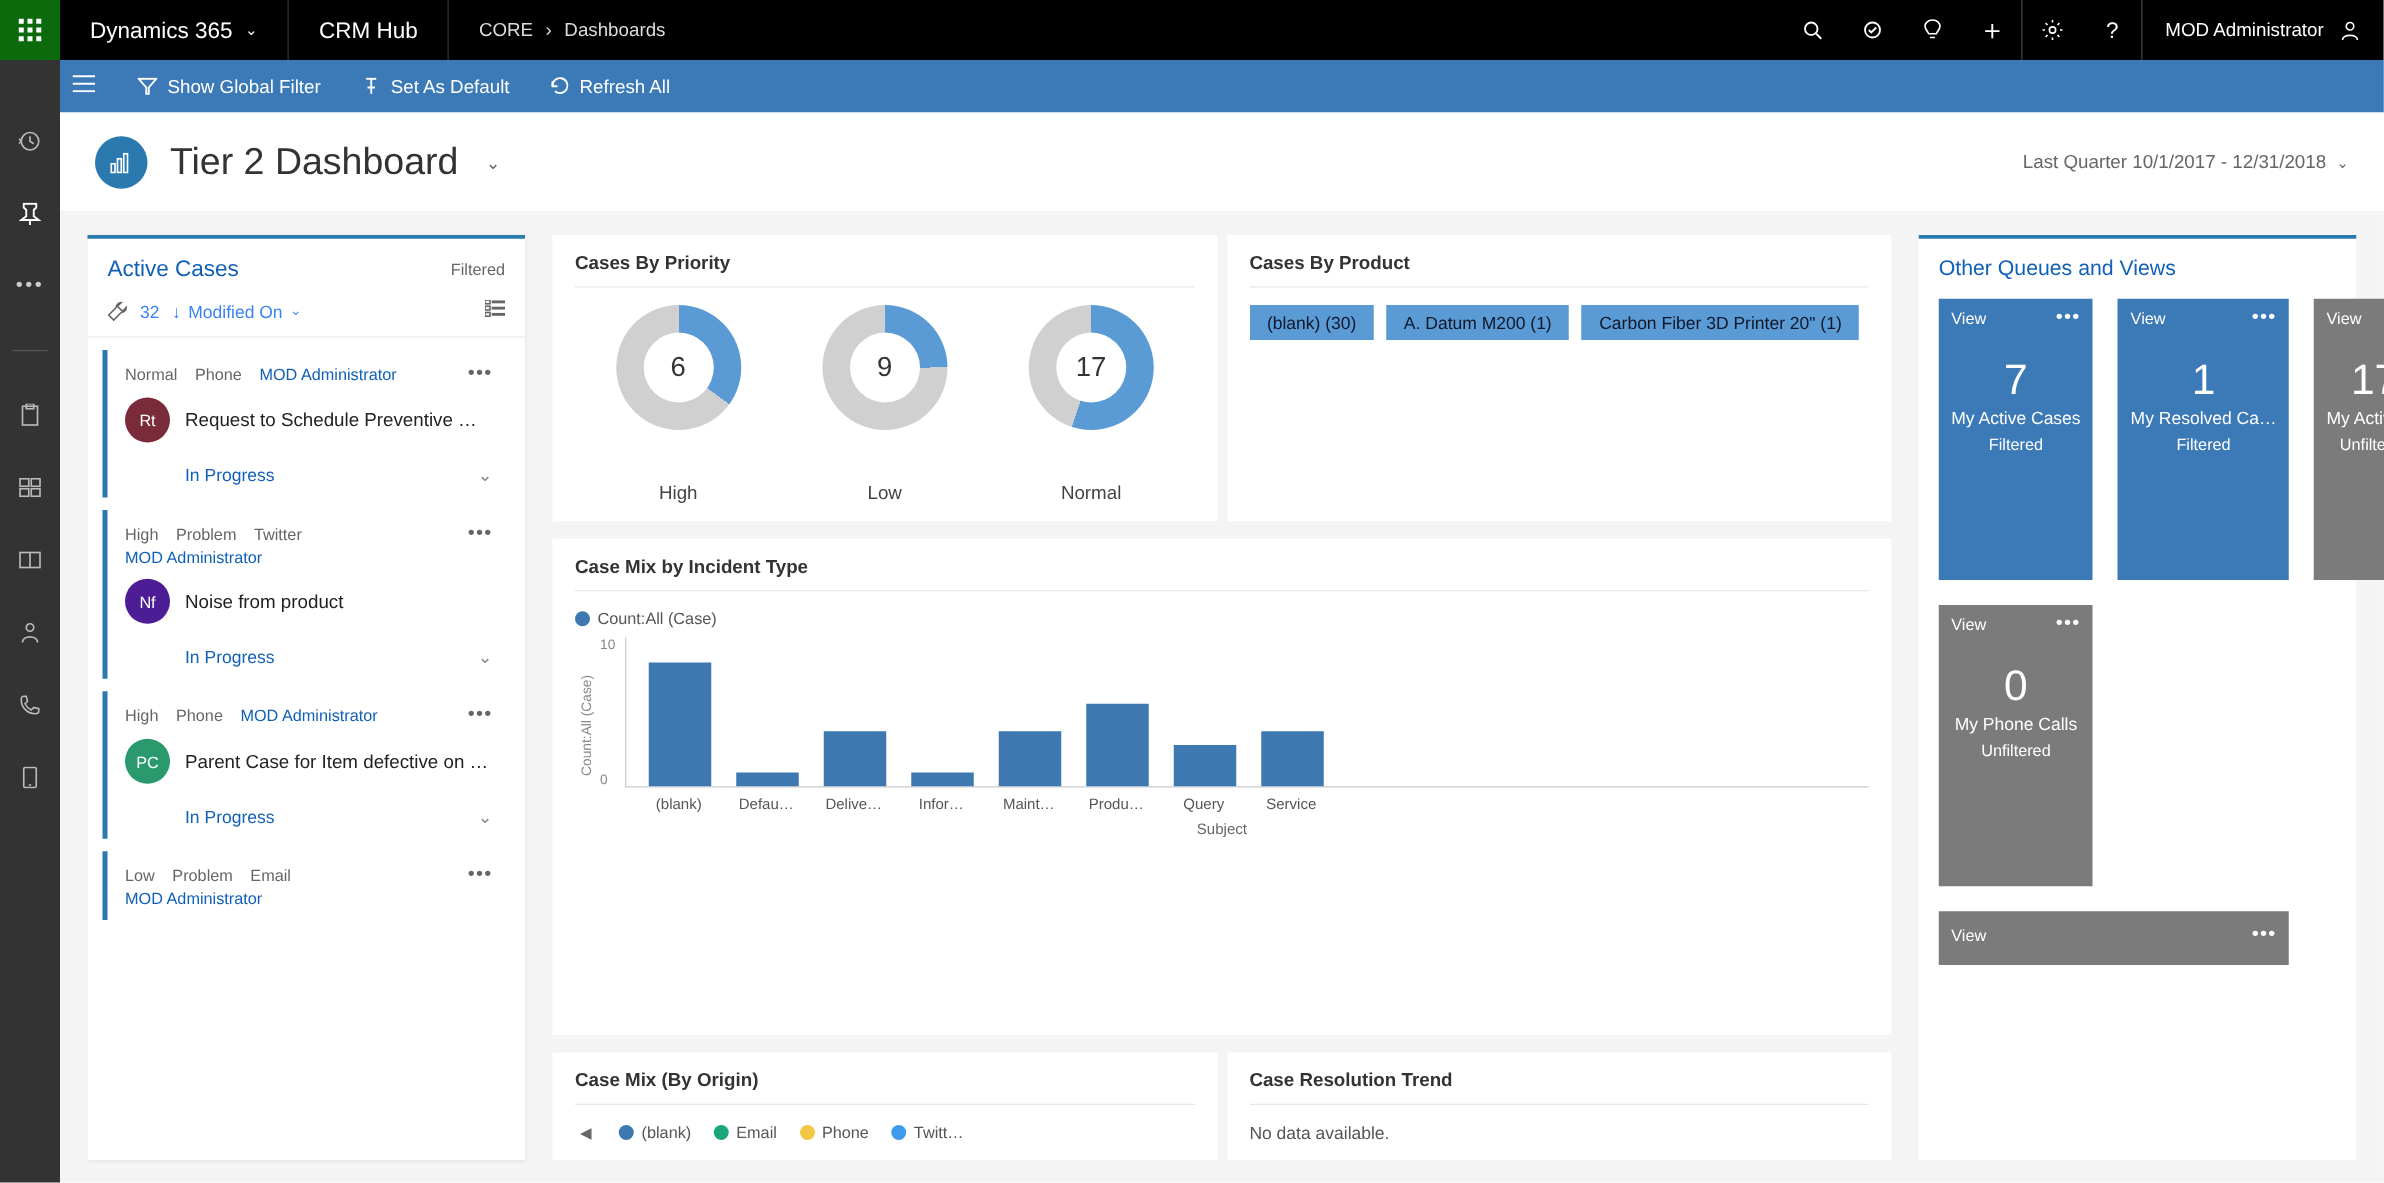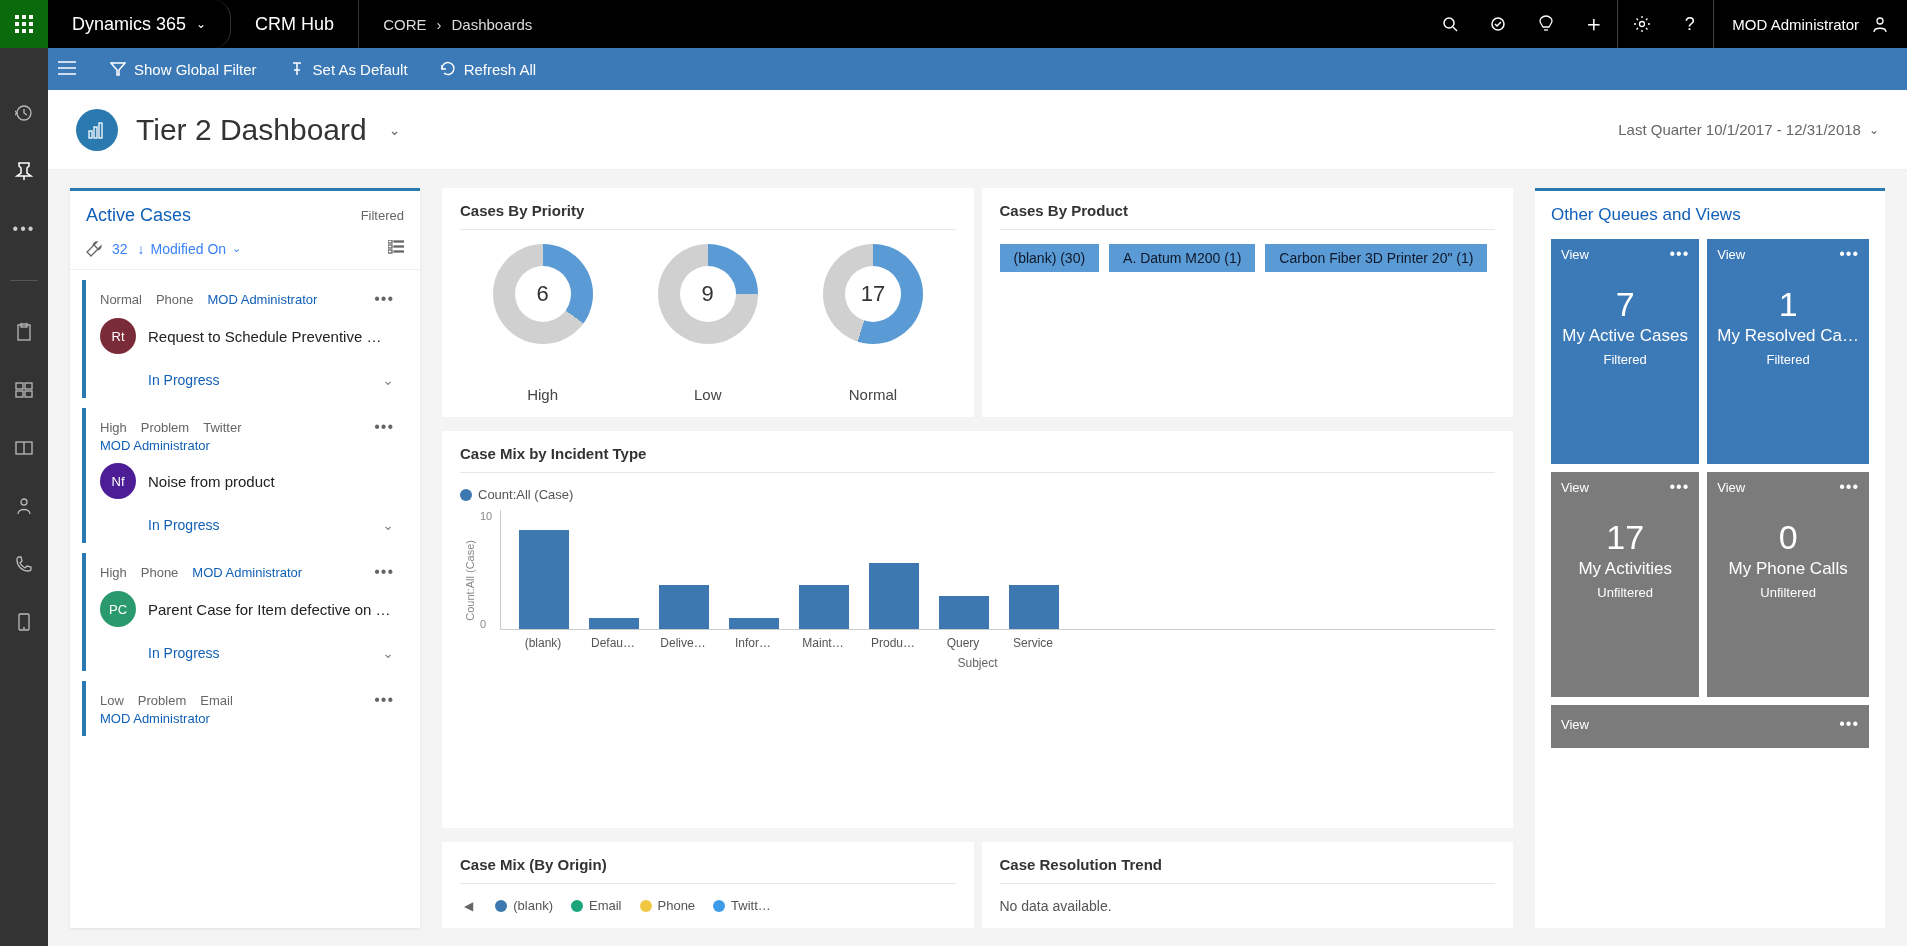--- a/index.html
+++ b/index.html
@@ -3,21 +3,21 @@
 <meta charset="utf-8">
 <style>
 * { box-sizing: border-box; margin: 0; padding: 0; font-family: "Segoe UI", Arial, sans-serif; }
 body { background: #fff; overflow: hidden; width: 1907px; height: 946px; }
 
 
 .topbar { height: 48px; background: #000; color: #fff; display: flex; align-items: stretch; }
 .topbar .waffle { width: 48px; background: #0b6a0b; display: flex; align-items: center; justify-content: center; cursor: pointer; }
 .waffle-grid { display: grid; grid-template-columns: repeat(3,4px); grid-template-rows: repeat(3,4px); gap: 3px; }
 .waffle-grid span { background: #fff; }
-.topbar .brand { padding: 0 24px; display: flex; align-items: center; font-size: 18px; border-right: 1px solid #333; cursor: pointer; gap: 10px; border-radius: 18px; }
+.topbar .brand { padding: 0 24px; display: flex; align-items: center; font-size: 18px; border-right: 1px solid #333; cursor: pointer; gap: 10px; }
 .topbar .app { padding: 0 24px; display: flex; align-items: center; font-size: 18px; border-right: 1px solid #333; }
 .topbar .crumb { padding: 0 24px; display: flex; align-items: center; font-size: 15px; color: #ddd; gap: 10px; }
 .topbar .spacer { flex: 1; }
 .topbar .icons { display: flex; align-items: stretch; }
 .topbar .icons .tbtn { width: 48px; display: flex; align-items: center; justify-content: center; font-size: 16px; cursor: pointer; border-left: 1px solid transparent; }
 .topbar .icons .divider { border-left: 1px solid #444; }
 .topbar .user { padding: 0 18px; display: flex; align-items: center; gap: 12px; border-left: 1px solid #444; font-size: 15px; }
 
 
 .cmdbar { position: absolute; left: 48px; top: 48px; right: 0; height: 42px; background: #3b79b7; color: #fff; display: flex; align-items: center; padding: 0 10px; gap: 20px; font-size: 15px; }
@@ -91,28 +91,28 @@
 
 
 .originlegend { display: flex; align-items: center; gap: 18px; font-size: 13px; color: #555; }
 .originlegend .arrow { color: #666; cursor: pointer; font-size: 12px; padding: 0 4px; }
 .nodata { font-size: 14px; color: #555; }
 
 
 .rightcol { width: 350px; flex-shrink: 0; }
 .rightpanel { background: #fff; border-top: 3px solid #2a7ab0; padding: 14px 16px; height: 100%; }
 .rightpanel .rtitle { color: #1160b7; font-size: 17px; margin-bottom: 14px; }
-.qgrid { display: grid; grid-template-columns: 1fr; gap: 8px; }
+.qgrid { display: grid; grid-template-columns: 1fr 1fr 1fr; gap: 20px; }
 .tile { height: 225px; color: #fff; position: relative; padding: 8px 10px; cursor: pointer; }
 .tile.blue { background: #3b79b7; }
 .tile.gray { background: #7b7b7b; }
 .tile .view { position: absolute; top: 8px; left: 10px; font-size: 13px; }
 .tile .tmore { position: absolute; top: 6px; right: 10px; font-size: 16px; letter-spacing: 1px; cursor: pointer; }
 .tile .count { font-size: 34px; text-align: center; margin-top: 38px; font-weight: 300; }
-.tile .tname { font-size: 17px; text-align: center; margin-top: 2px; white-space: nowrap; overflow: hidden; text-overflow: ellipsis; }
+.tile .tname { font-size: 14px; text-align: center; margin-top: 2px; white-space: nowrap; overflow: hidden; text-overflow: ellipsis; }
 .tile .tfilt { font-size: 13px; text-align: center; margin-top: 6px; }
 .tile.short { height: 43px; }
 .tile.short .view { top: 12px; }
 .tile.short .tmore { top: 10px; }
 
 
 .caselist::-webkit-scrollbar { width: 10px; }
 .caselist::-webkit-scrollbar-thumb { background: #ccc; }
 </style>
 </head>

